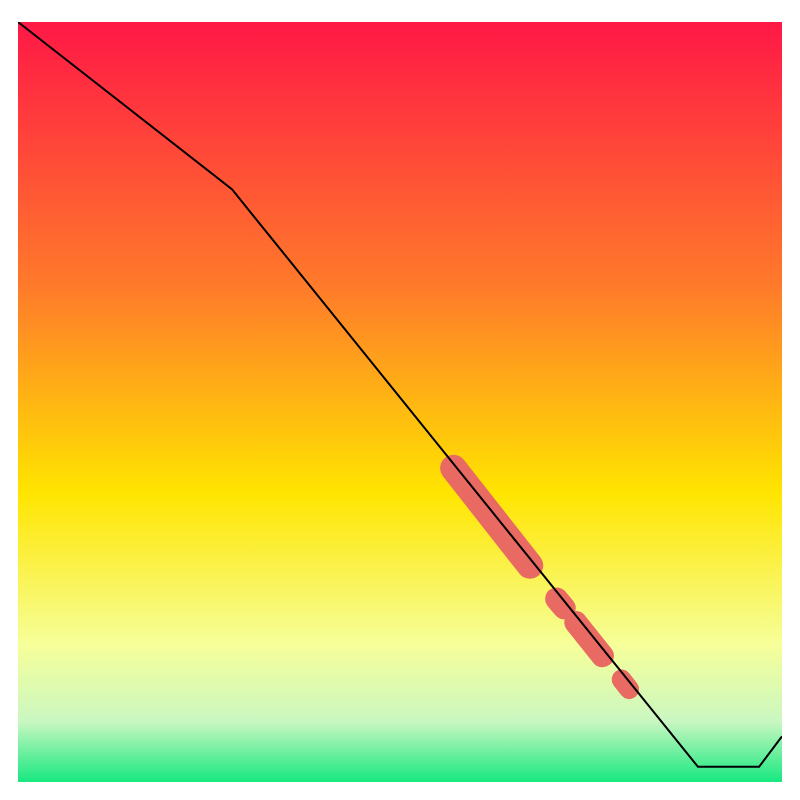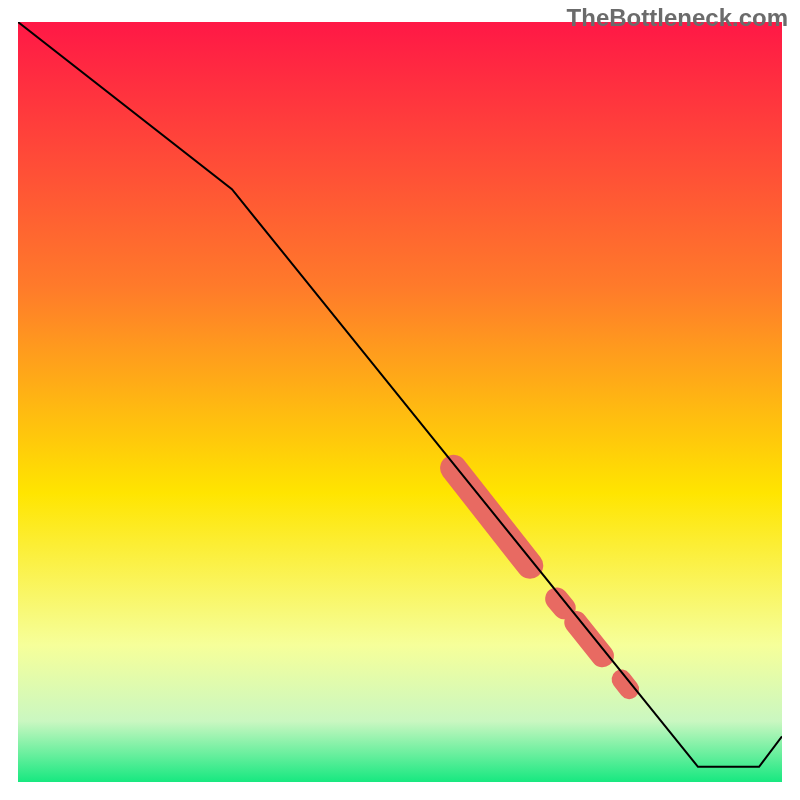--- a/index.html
+++ b/index.html
@@ -35,21 +35,20 @@
   svg {
     width: 100%;
     height: 100%;
     display: block;
   }
 </style>
 </head>
 <body>
 
 <div class="outer">
-  <div class="watermark">TheBottleneck.com</div>
 
   <div class="plot">
     <svg viewBox="0 0 100 100" preserveAspectRatio="none">
       <defs>
         <linearGradient id="bg-grad" x1="0" y1="0" x2="0" y2="1">
 
         <stop offset="0%" stop-color="#ff1846"></stop>
             <stop offset="35%" stop-color="#ff7b2a"></stop>
             <stop offset="62%" stop-color="#ffe500"></stop>
             <stop offset="82%" stop-color="#f6ff9a"></stop>

